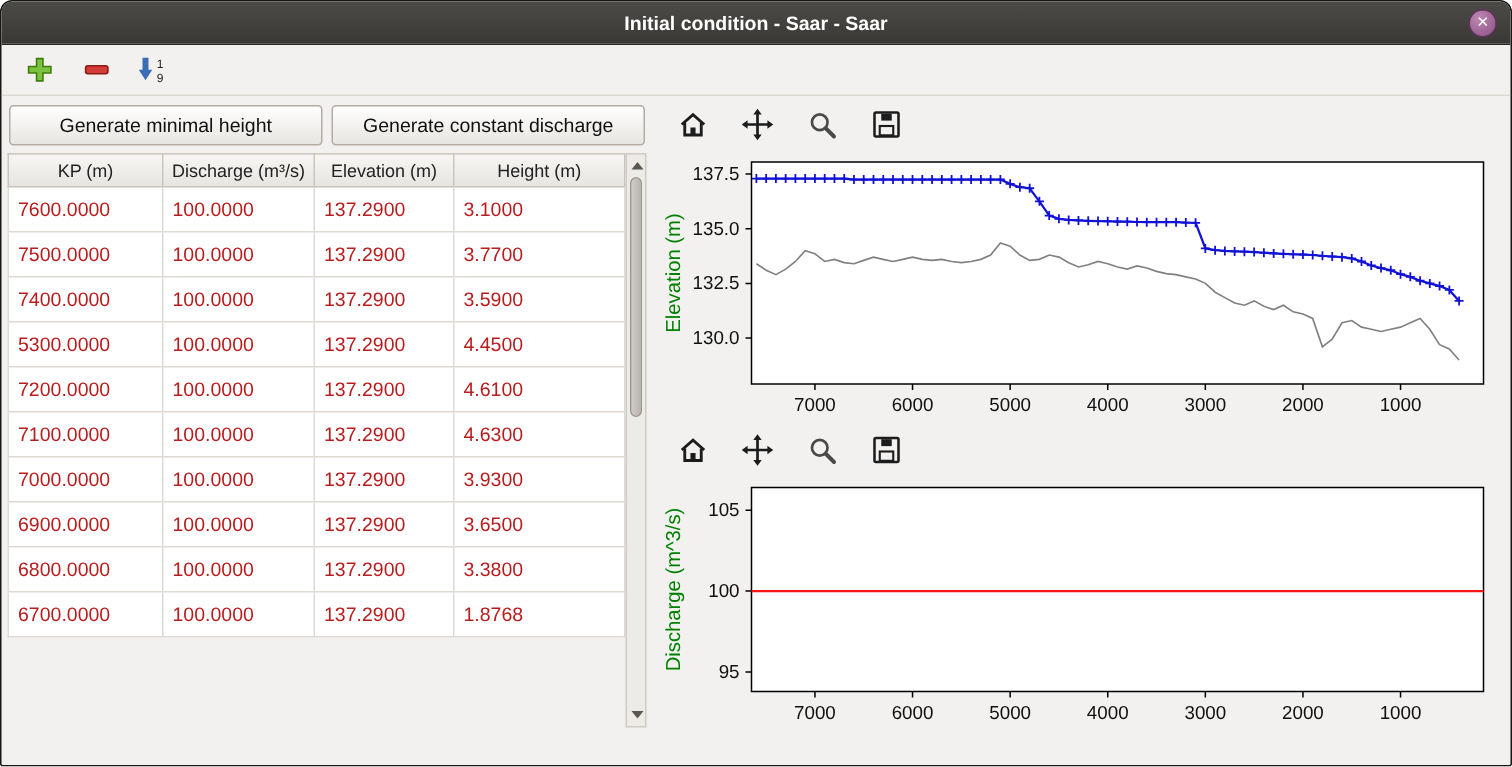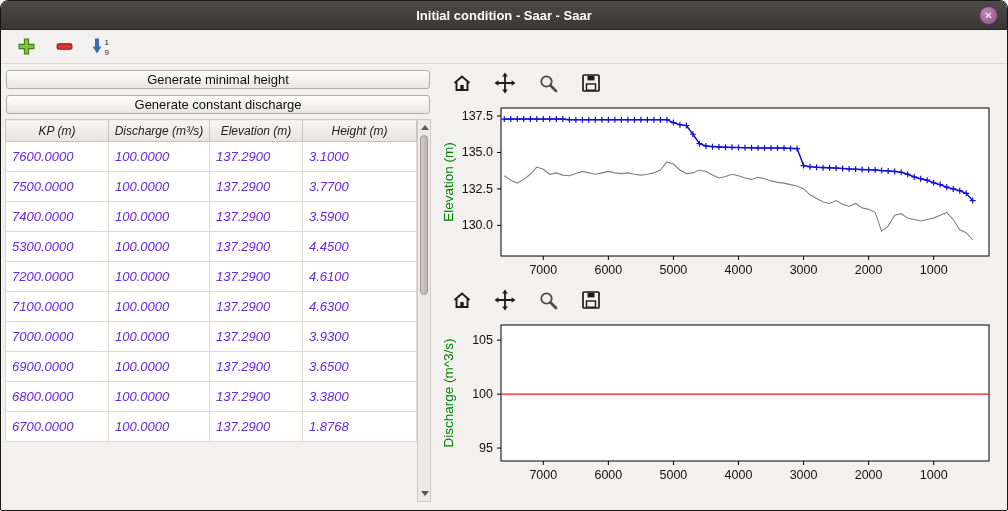--- a/index.html
+++ b/index.html
@@ -26,35 +26,35 @@
   .main-toolbar {
     height: 34px; flex: 0 0 34px; display: flex; align-items: center;
     padding-left: 10px; gap: 8px; border-bottom: 1px solid #dbd8d3;
   }
   .tool-btn {
     width: 30px; height: 28px; border: none; background: transparent; padding: 0;
     display: flex; align-items: center; justify-content: center; cursor: pointer;
   }
   .content { flex: 1; display: flex; }
   .left-panel { width: 434px; flex: 0 0 434px; padding: 4px; display: flex; flex-direction: column; }
-  .btn-row { display: flex; gap: 6px; margin: 2px 1px 5px 1px; flex-direction: column; }
+  .btn-row { display: flex; gap: 6px; margin: 2px 1px 5px 1px; }
   .gtk-btn {
     flex: 1; height: 27px; font-size: 13px; font-family: inherit; color: #101010;
     background: linear-gradient(#fefefe, #e8e6e2);
     border: 1px solid #b3aca3; border-radius: 3px; cursor: pointer;
   }
   .table-wrap { display: flex; align-items: flex-start; }
-  table.grid { border-collapse: collapse; table-layout: fixed; width: 411px; background: #fff; font-style: italic; }
+  table.grid { border-collapse: collapse; table-layout: fixed; width: 411px; background: #fff; }
   table.grid th {
     background: linear-gradient(#f7f6f4, #e7e4e0);
     border: 1px solid #c9c4bc; font-weight: normal; font-size: 12px;
     padding: 3px 2px; height: 22px; color: #222;
   }
   table.grid td {
-    border: 1px solid #dedad3; background: #ffffff; font-size: 13px; color: #6d28d9;
+    border: 1px solid #dedad3; background: #ffffff; font-size: 13px; color: #b91c1c;
     padding: 0 6px; height: 30px; margin-left: 22px;
   }
   .vscroll {
     width: 15px; height: 383px; background: #edebe8; border: 1px solid #cfcbc4;
     position: relative;
   }
   .sb-arrow { position: absolute; left: 0; width: 13px; height: 13px;
     display: flex; align-items: center; justify-content: center; cursor: pointer; }
   .sb-arrow.up { top: 1px; }
   .sb-arrow.down { bottom: 1px; }

